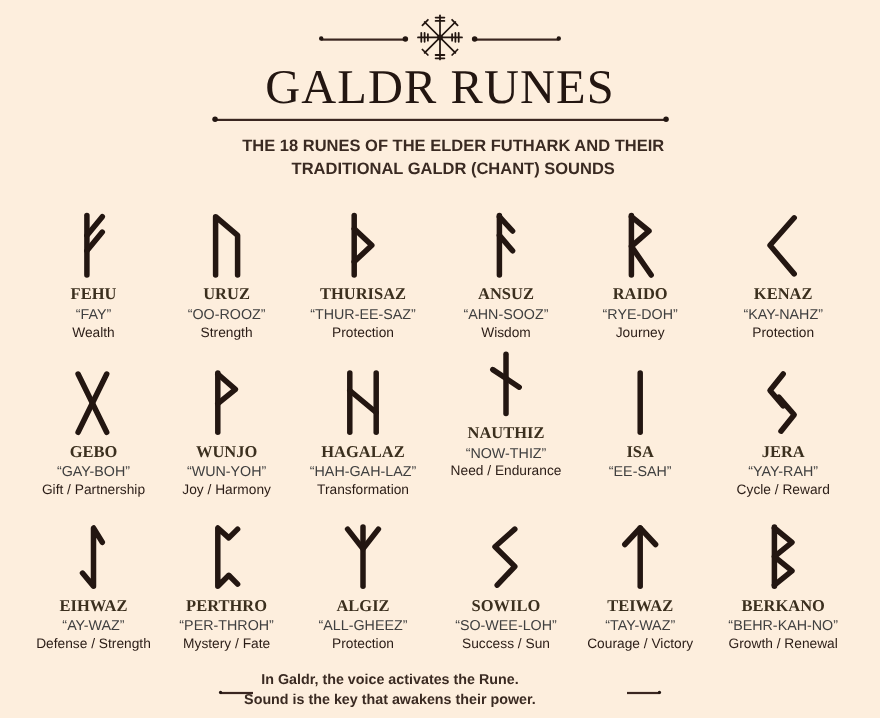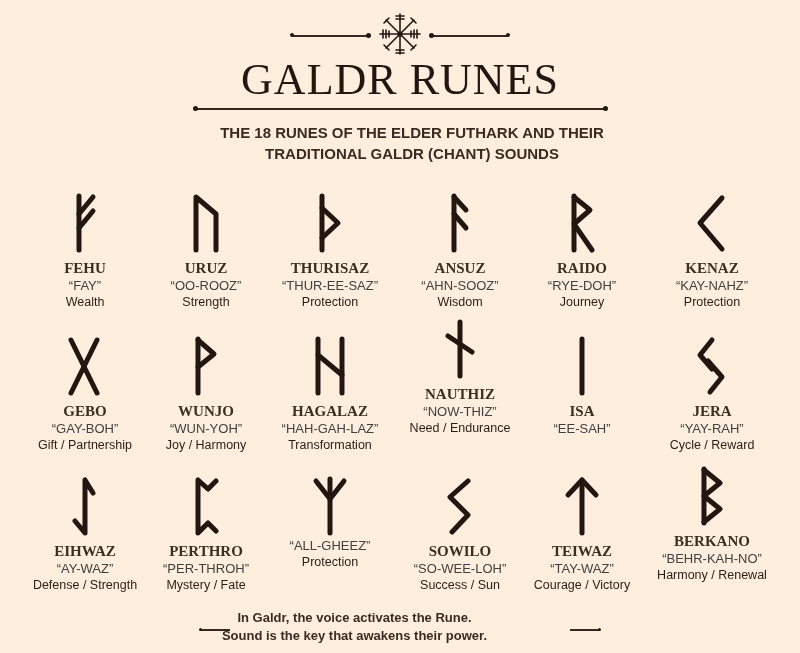--- a/index.html
+++ b/index.html
@@ -242,20 +242,21 @@
     <div class="rune-pron">“PER-THROH”</div>
     <div class="rune-meaning">Mystery / Fate</div>
   </div>
   <div class="rune-cell" style="left:240px; top:295px;">
     <svg viewBox="0 0 60 62">
         <g stroke="#231611" stroke-width="5" stroke-linecap="round" stroke-linejoin="round" fill="none">
           <line x1="30" y1="4" x2="30" y2="58"></line>
           <polyline points="16,6 30,24 44,6"></polyline>
         </g>
       </svg>
+    <div class="rune-name">ALGIZ</div>
     <div class="rune-pron">“ALL-GHEEZ”</div>
     <div class="rune-meaning">Protection</div>
   </div>
   <div class="rune-cell" style="left:370px; top:295px;">
     <svg viewBox="0 0 60 62">
         <g stroke="#231611" stroke-width="5" stroke-linecap="round" stroke-linejoin="round" fill="none">
           <polyline points="38,6 20,22 38,40 22,57"></polyline>
         </g>
       </svg>
     <div class="rune-name">SOWILO</div>
@@ -266,30 +267,30 @@
     <svg viewBox="0 0 60 62">
         <g stroke="#231611" stroke-width="5" stroke-linecap="round" stroke-linejoin="round" fill="none">
           <line x1="30" y1="5" x2="30" y2="58"></line>
           <polyline points="16,20 30,5 44,20"></polyline>
         </g>
       </svg>
     <div class="rune-name">TEIWAZ</div>
     <div class="rune-pron">“TAY-WAZ”</div>
     <div class="rune-meaning">Courage / Victory</div>
   </div>
-  <div class="rune-cell" style="left:622px; top:285px;">
+  <div class="rune-cell" style="left:622px; top:295px;">
     <svg viewBox="0 0 60 62">
         <g stroke="#231611" stroke-width="5" stroke-linecap="round" stroke-linejoin="round" fill="none">
           <line x1="22" y1="4" x2="22" y2="58"></line>
           <polyline points="22,5 38,18 22,31 38,44 22,57"></polyline>
         </g>
       </svg>
     <div class="rune-name">BERKANO</div>
     <div class="rune-pron">“BEHR-KAH-NO”</div>
-    <div class="rune-meaning">Harmony / Renewal</div>
+    <div class="rune-meaning">Growth / Renewal</div>
   </div>
 </div>
 
 <div class="orn-line" style="left:200px; top:629px; width:30px; height:1.5px;"></div>
 <div class="orn-dot" style="left:199px; top:628px; width:3px;height:3px;"></div>
 <div class="orn-line" style="left:570px; top:629px; width:30px; height:1.5px;"></div>
 <div class="orn-dot" style="left:598px; top:628px; width:3px;height:3px;"></div>
 
 <div class="footer">
   <div>In Galdr, the voice activates the Rune.</div>

